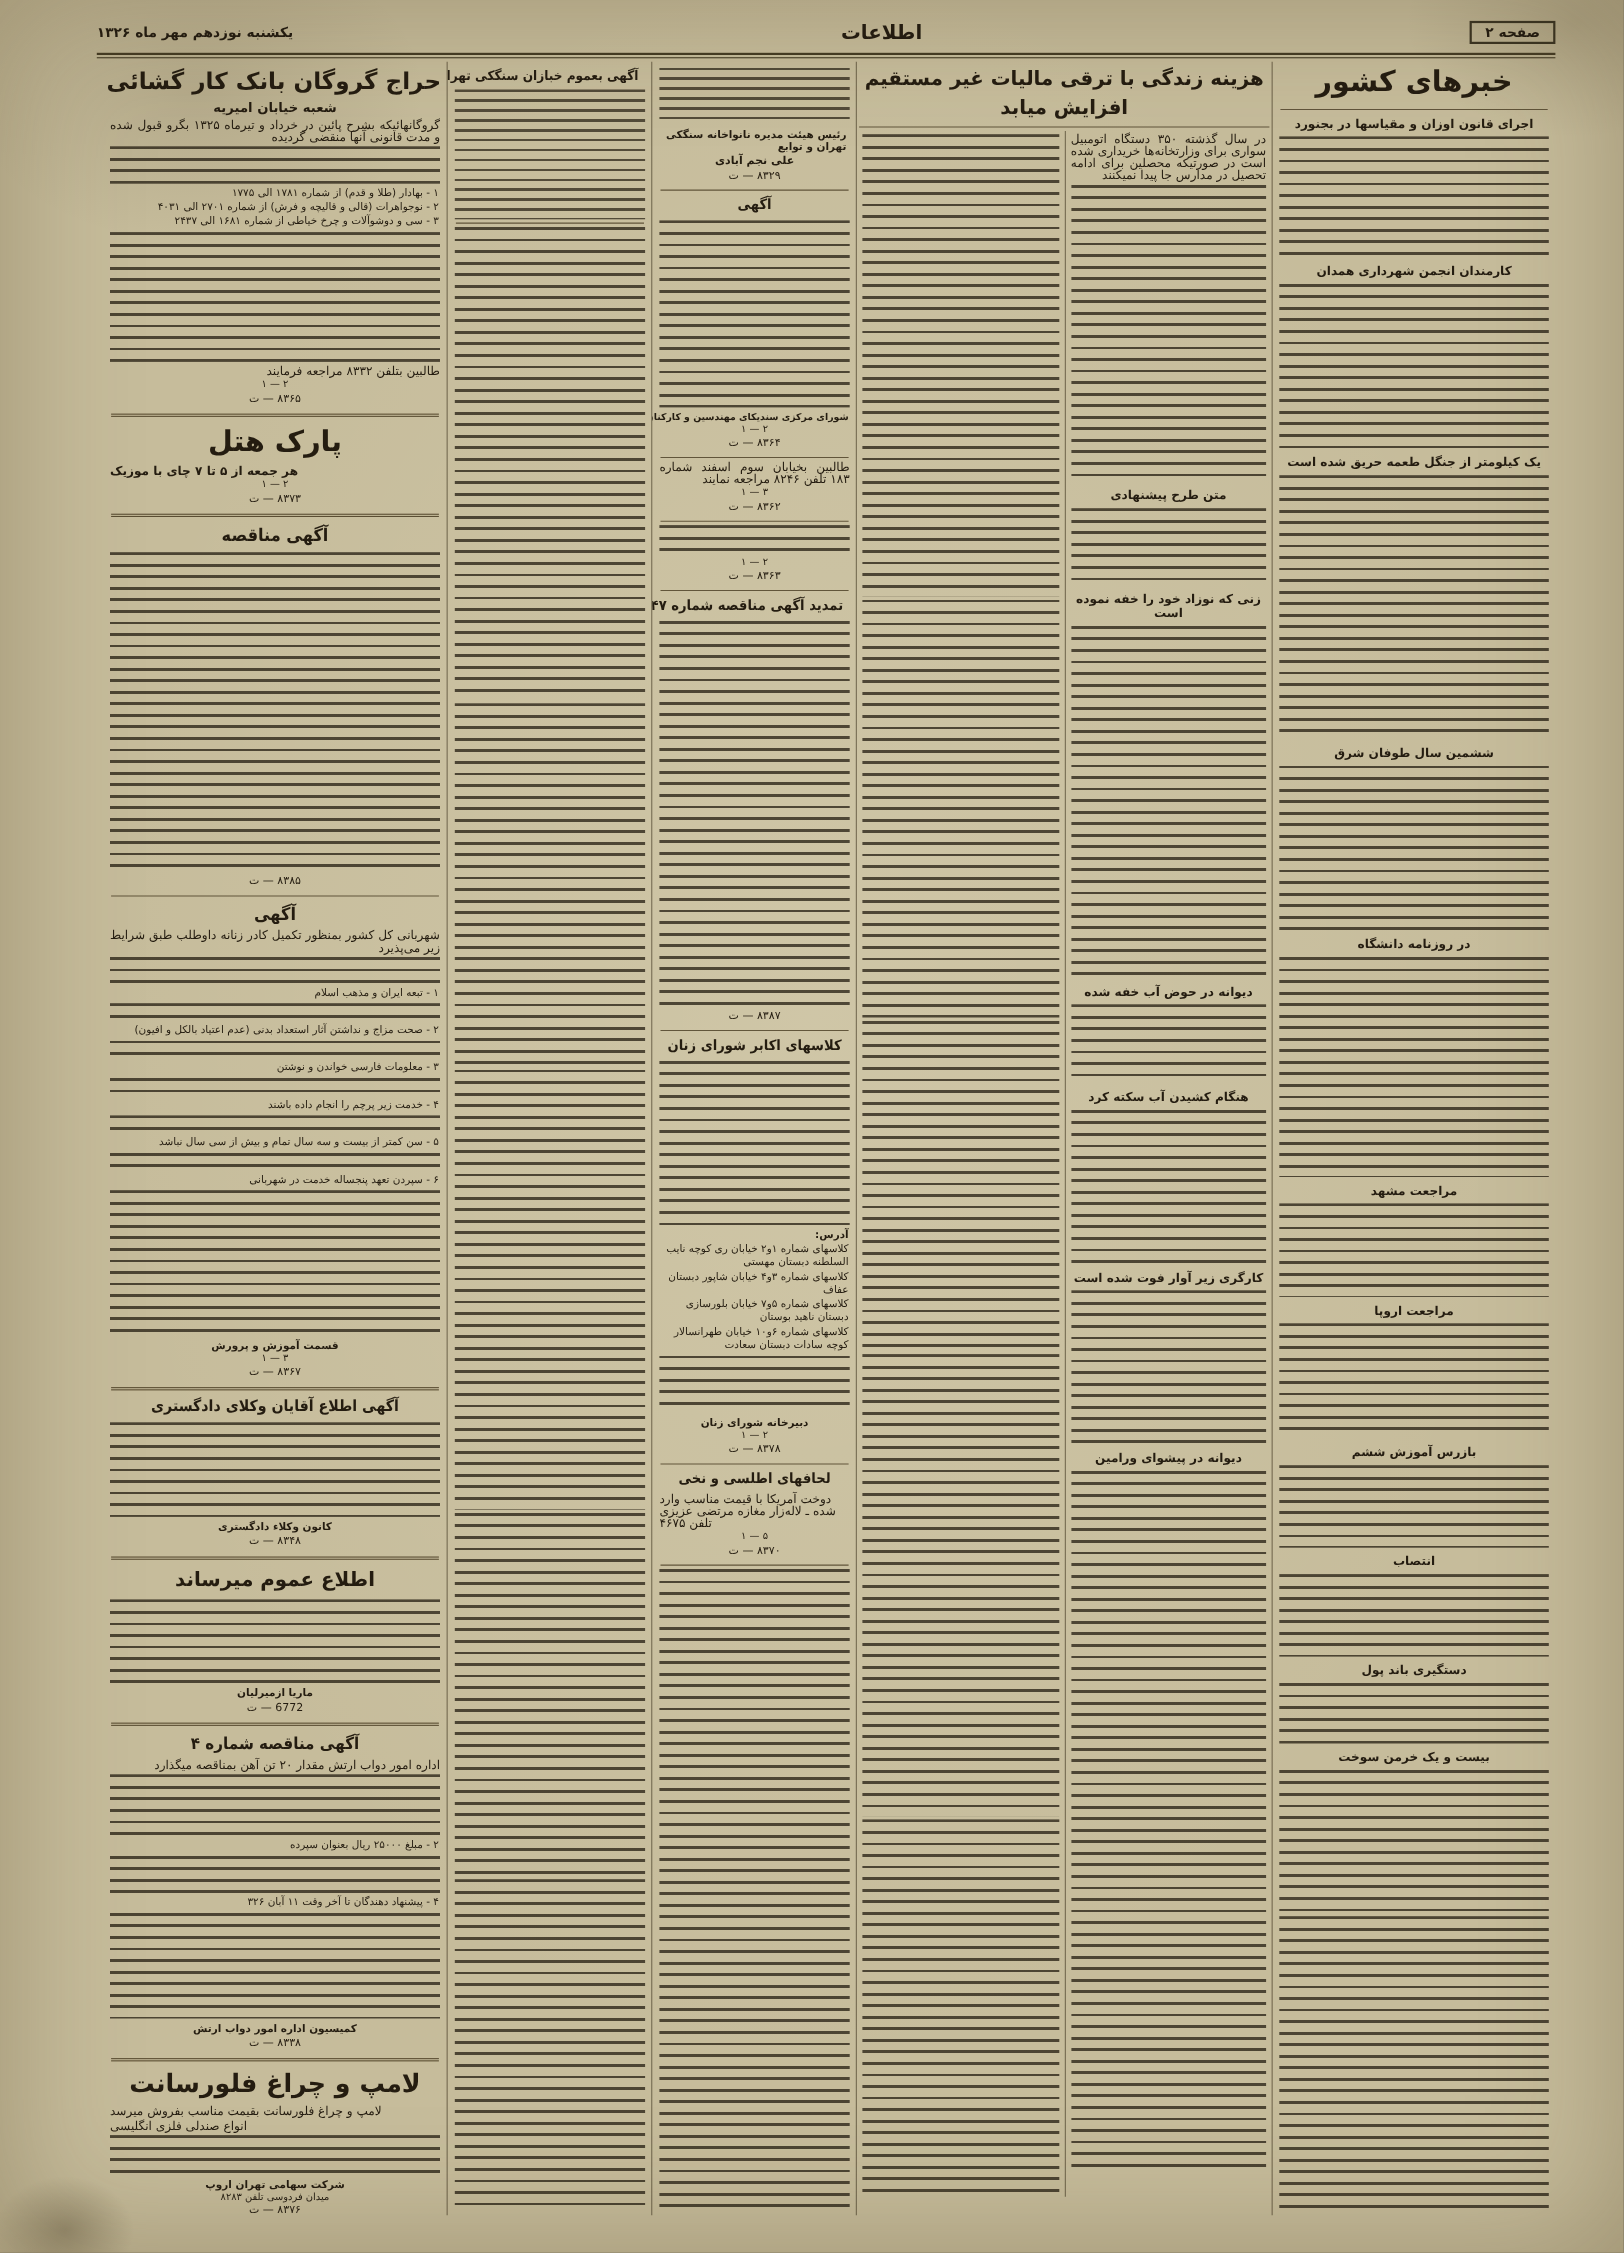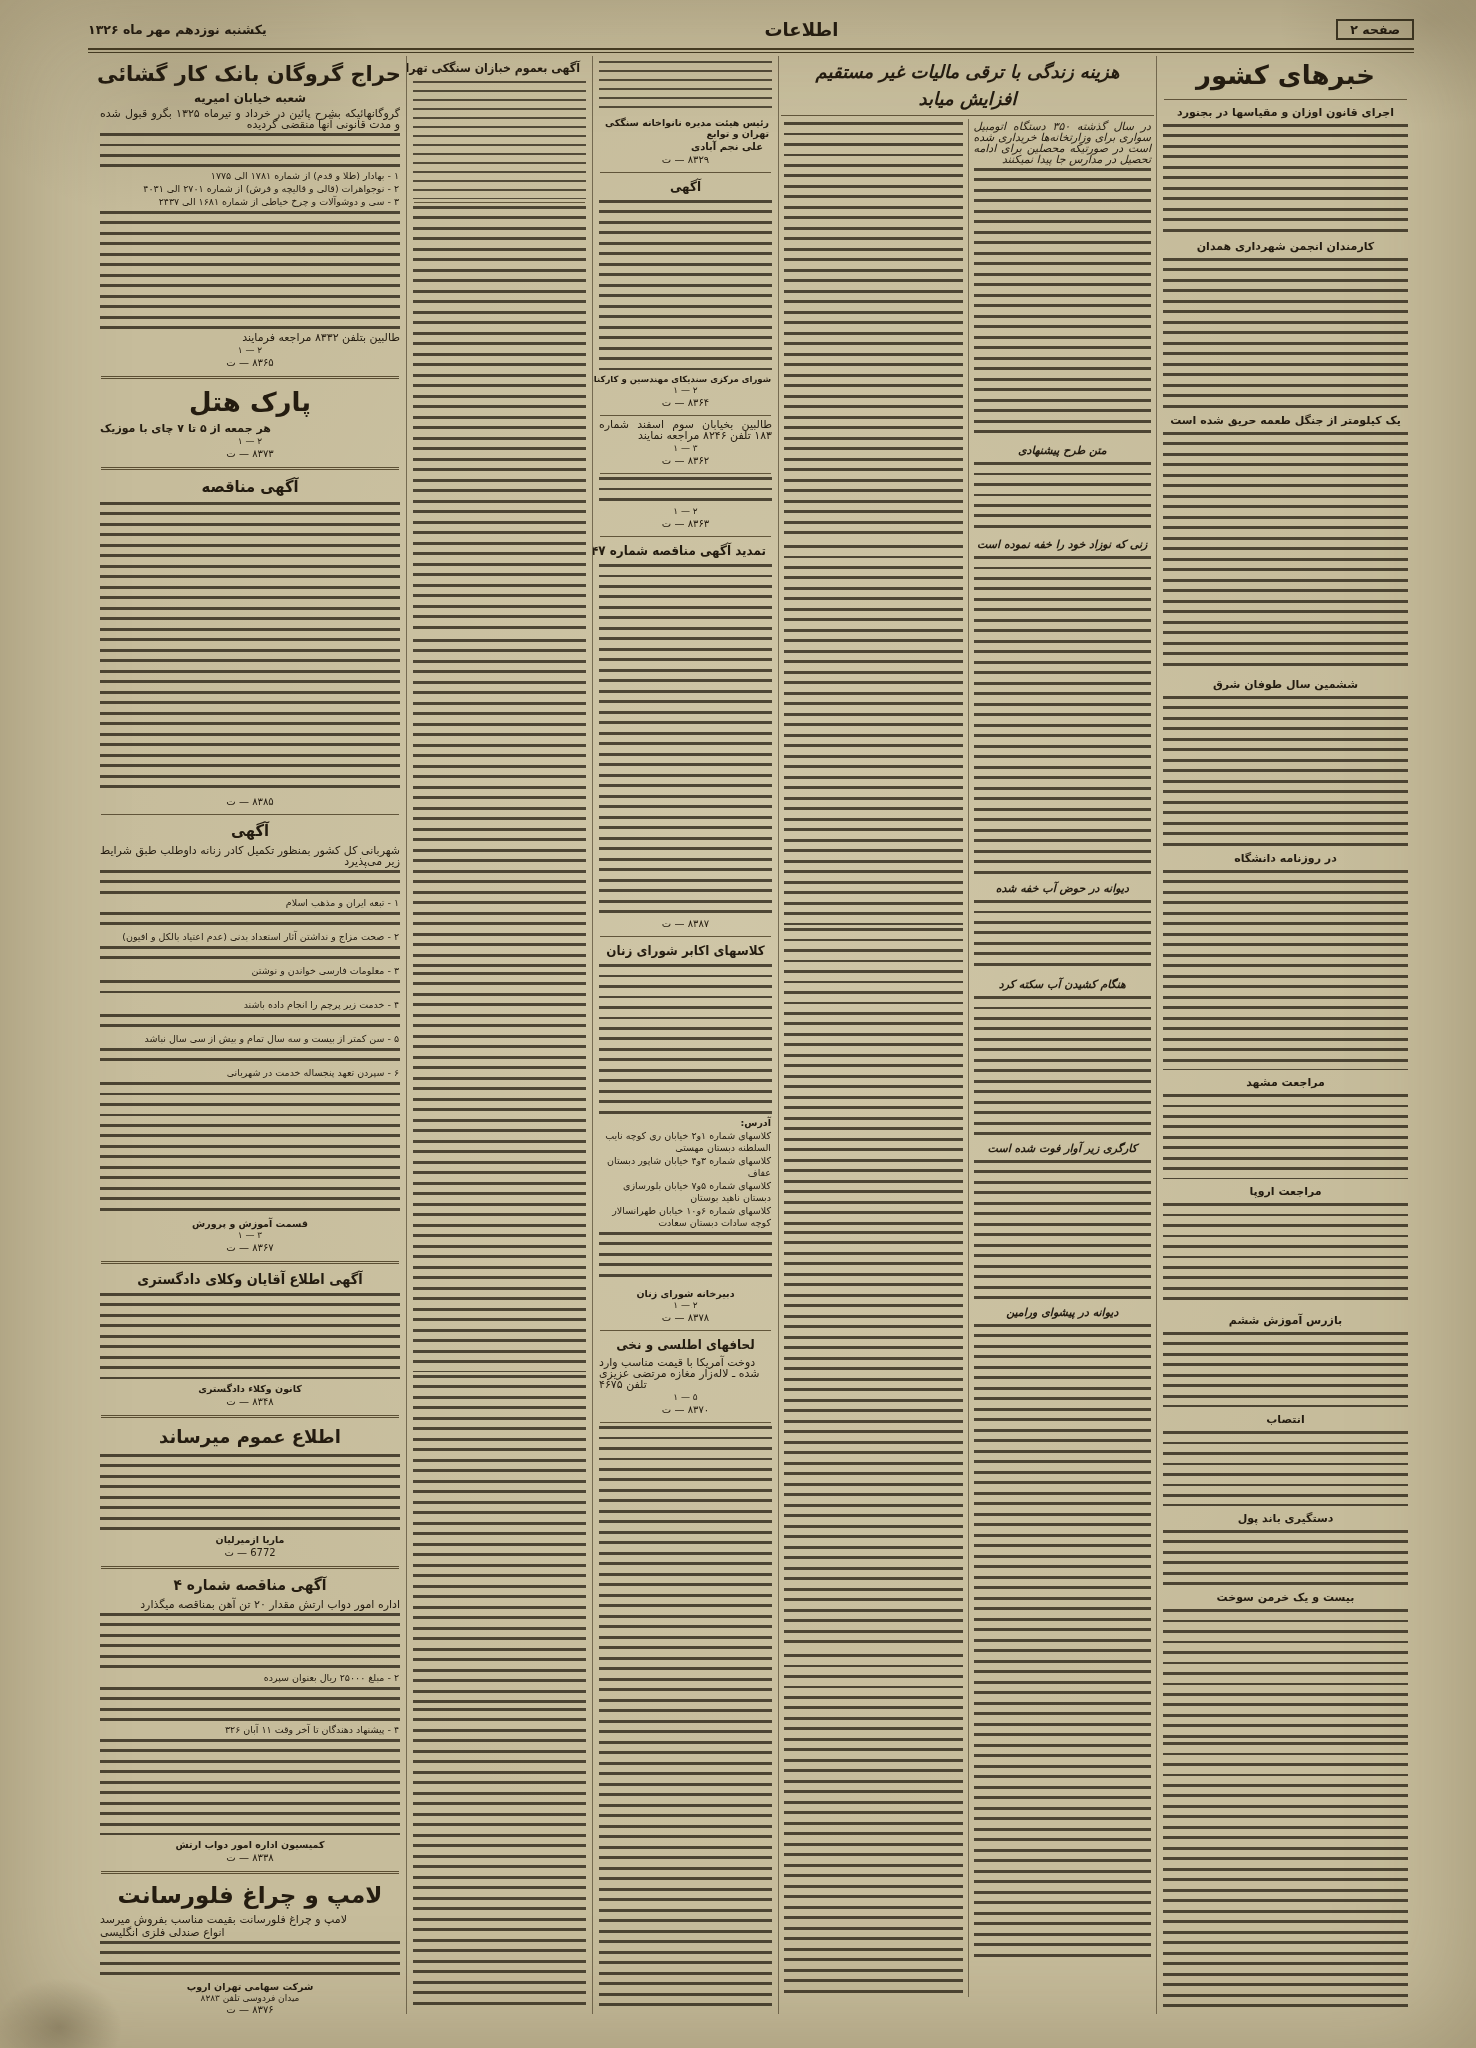--- a/index.html
+++ b/index.html
@@ -21,41 +21,41 @@
   header.bar{display:flex;justify-content:space-between;align-items:center;height:34px;}
   .pagebox{border:2px solid #3a3320;padding:1px 12px;font-size:12.5px;font-weight:bold;}
   .masthead{font-weight:bold;font-size:18px;letter-spacing:1px;}
   .dateline{font-size:12.5px;font-weight:bold;}
   .toprule{border-top:2px solid #443a22;border-bottom:1px solid #443a22;height:5px;margin-top:2px;}
 
   .content{display:flex;height:1958px;overflow:hidden;margin-top:3px;}
   .col{overflow:hidden;padding:2px 5px;}
   .bl{border-left:1px solid rgba(70,60,38,.65);}
   .c-news{width:258px;}
-  .c-group{width:378px;font-style:italic;}
+  .c-group{width:378px;}
   .c-d{width:186px;}
   .c-e{width:186px;}
   .c-f{width:312px;}
   .two{display:flex;}
   .subcol{width:50%;overflow:hidden;padding:0 4px;}
 
   .g{background-image:repeating-linear-gradient(to bottom,
       rgba(33,26,14,.74) 0px, rgba(33,26,14,.74) 2.6px,
       rgba(33,26,14,0) 2.6px, rgba(33,26,14,0) 10.5px);
      margin:3px 1px;}
   .g.fine{background-image:repeating-linear-gradient(to bottom,
       rgba(33,26,14,.7) 0px, rgba(33,26,14,.7) 2.2px,
       rgba(33,26,14,0) 2.2px, rgba(33,26,14,0) 9px);}
 
   .p{font-size:11px;line-height:11px;text-align:justify;margin:2px 1px;}
   .p.center{text-align:left;}
   .li{font-size:9.5px;line-height:12px;margin:1px 2px;}
   .b{font-weight:bold;}
   .sig-r{font-size:9.5px;font-weight:bold;text-align:right;padding:1px 4px;}
-  .sig-l{font-size:10px;font-weight:bold;text-align:right;padding:1px 10px;}
+  .sig-l{font-size:10px;font-weight:bold;text-align:center;padding:1px 10px;}
   .sig-c{font-size:9.5px;font-weight:bold;text-align:center;padding:1px 2px;white-space:nowrap;}
   .addr{font-size:9px;text-align:center;}
   .run{font-size:9px;text-align:center;padding:0 6px;line-height:11px;}
   .code{font-size:10px;text-align:center;letter-spacing:1px;line-height:14px;padding-bottom:2px;}
   .sep{border-top:1px solid rgba(70,58,32,.8);margin:3px 2px;}
   .sep2{border-top:3px double rgba(70,58,32,.85);margin:4px 2px;}
 
   .h-news{font-size:26px;font-weight:bold;text-align:center;padding:2px 0 6px;}
   .h-item{font-size:11px;font-weight:bold;text-align:center;padding:3px 0 2px;line-height:13px;}
   .h-main div{font-size:18px;font-weight:bold;text-align:center;line-height:27px;}

